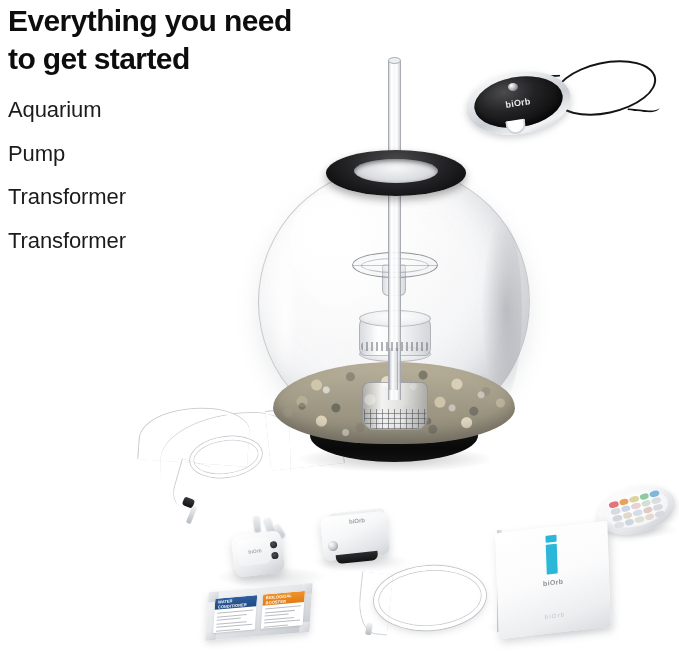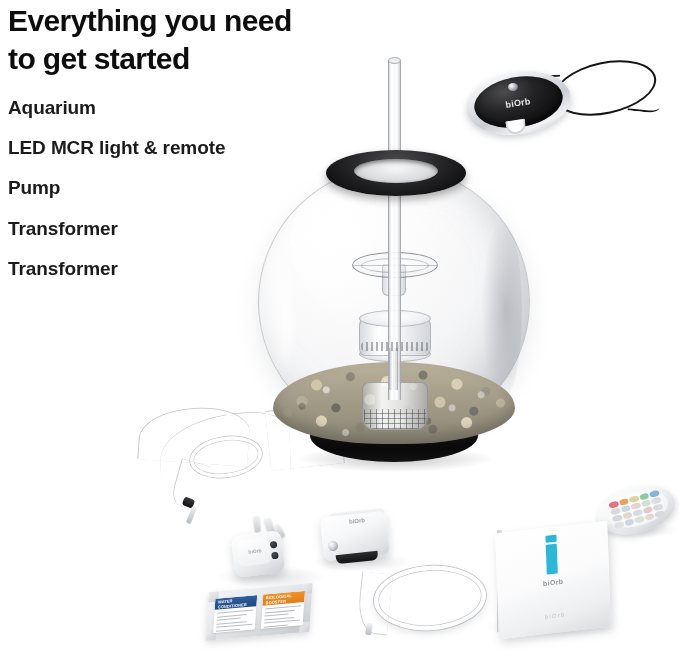--- a/index.html
+++ b/index.html
@@ -35,22 +35,22 @@
   #contents-list {
     position: absolute;
     left: 8px;
     top: 97px;
     width: 310px;
     list-style: none;
     margin: 0;
     padding: 0;
   }
   #contents-list li {
-    font-size: 19px;
-    font-weight: 700;
+    font-size: 22px;
+    font-weight: 400;
     line-height: 1.17;
     color: #1b1b1b;
     margin-bottom: 18px;
     letter-spacing: -0.1px;
   }
   #contents-list li.two-line { margin-bottom: 15px; }
 
   
   #photo-stage {
     position: absolute;
@@ -775,21 +775,20 @@
 </head>
 <body>
 
 <div id="page">
 
   <div id="heading">Everything you need
 to get started</div>
 
   <ul id="contents-list">
     <li>Aquarium</li>
-    <li>LED MCR light &amp; remote</li>
     <li>Pump</li>
     <li>Transformer</li>
     <li>Transformer</li>
   </ul>
 
   <div id="photo-stage">
 
     <div class="soft-shadow" style="left:216px; top:566px; width:110px; height:22px;"></div>
     <div class="soft-shadow" style="left:314px; top:552px; width:96px; height:20px;"></div>
     <div class="soft-shadow" style="left:486px; top:616px; width:130px; height:22px;"></div>

